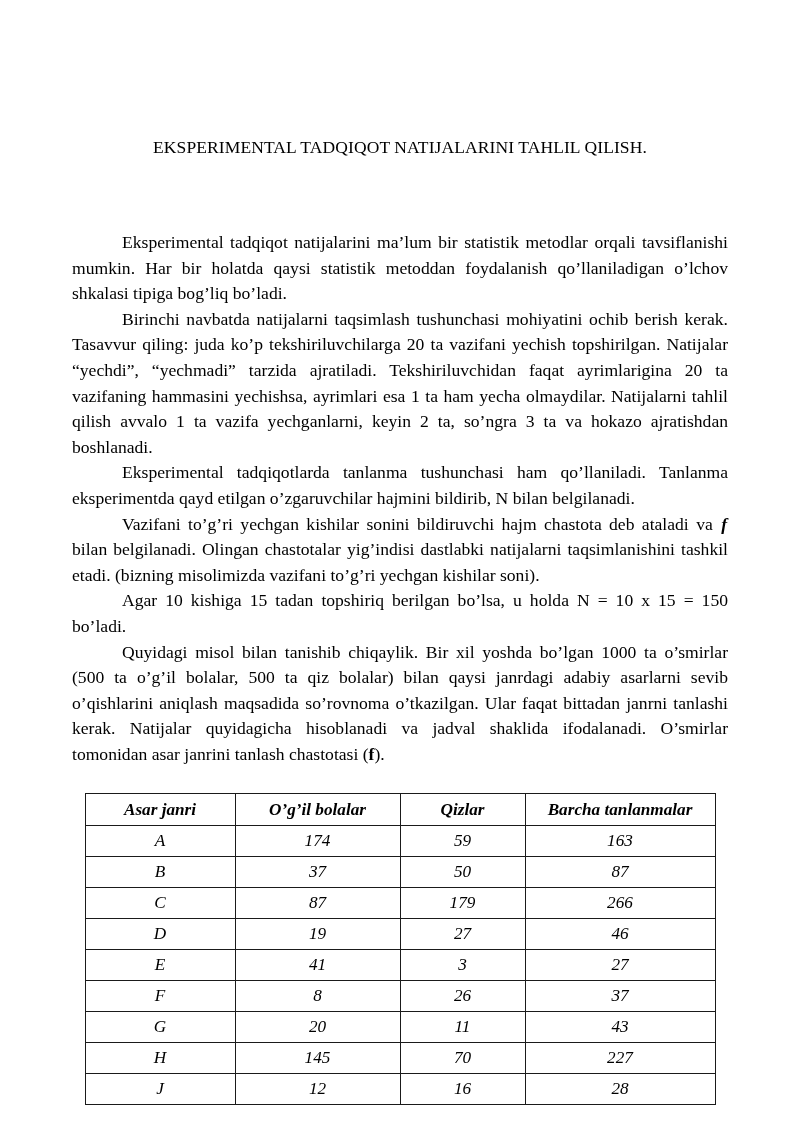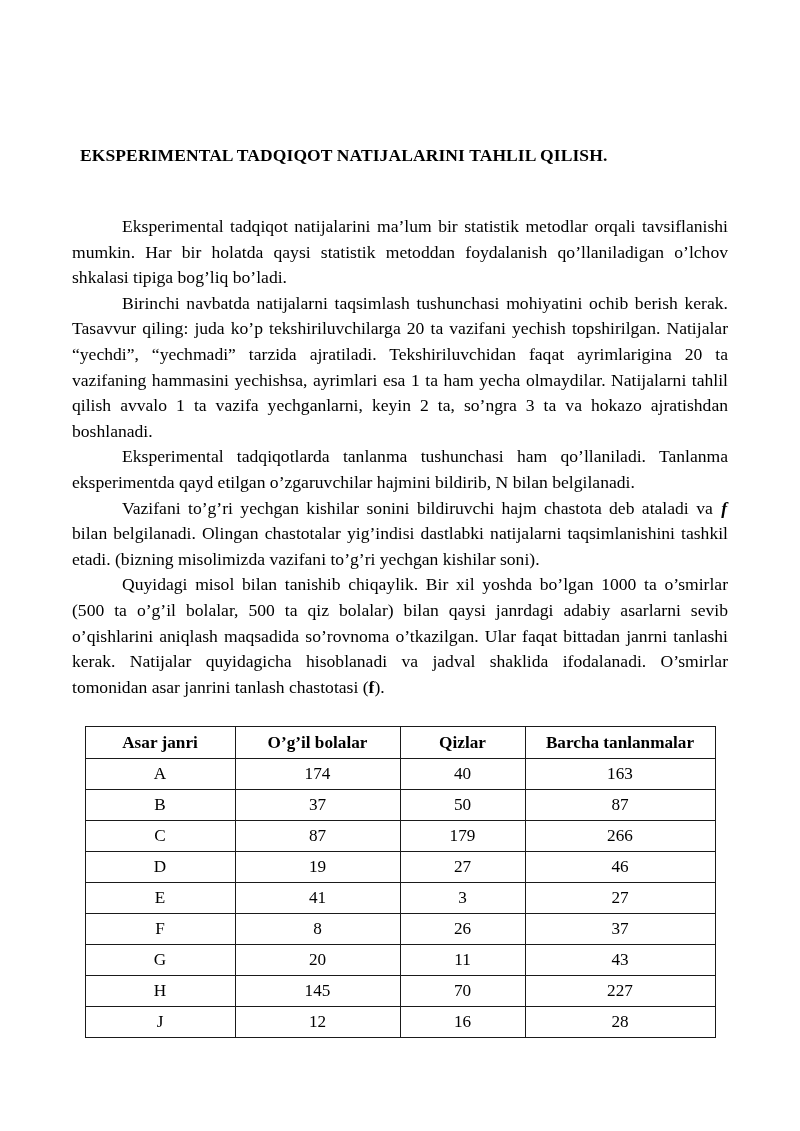--- a/index.html
+++ b/index.html
@@ -20,56 +20,58 @@
     height: 1131px;
     box-sizing: border-box;
   }
   .content {
     position: absolute;
     left: 72px;
     top: 0;
     width: 656px;
   }
   .doc-title {
-    margin: 8px;
+    margin: 0;
     padding: 0;
     font-size: 17.5px;
-    font-weight: bold;
+    font-weight: normal;
+    text-align: center;
     letter-spacing: 0.1px;
     padding-top: 137px;
   }
   .para {
     margin: 0;
     font-size: 17.6px;
     line-height: 25.6px;
     text-align: justify;
     text-justify: inter-word;
     text-indent: 50px;
     hyphens: none;
   }
   .para.first-body {
-    margin-top: 48px;
+    margin-top: 72px;
   }
   .italic-f {
     font-style: italic;
     font-weight: bold;
     font-family: "Liberation Serif", "DejaVu Serif", serif;
     padding: 0 1px;
   }
   .bold-f {
     font-weight: bold;
   }
   .table-wrap {
     margin-top: 26px;
   }
   table.freq-table {
     border-collapse: collapse;
     width: 630px;
     margin: 12px auto;
     table-layout: fixed;
+    font-style: italic;
   }
   table.freq-table th,
   table.freq-table td {
     border: 1.3px solid #1a1a1a;
     text-align: center;
     font-size: 17.2px;
     height: 30px;
     line-height: 30px;
     padding: 0;
     vertical-align: middle;
@@ -93,20 +95,21 @@
     <h1 class="doc-title">EKSPERIMENTAL TADQIQOT NATIJALARINI TAHLIL QILISH.</h1>
 
     <p class="para first-body">Eksperimental tadqiqot natijalarini ma’lum bir statistik metodlar orqali tavsiflanishi mumkin. Har bir holatda qaysi statistik metoddan foydalanish qo’llaniladigan o’lchov shkalasi tipiga bog’liq bo’ladi.</p>
 
     <p class="para">Birinchi navbatda natijalarni taqsimlash tushunchasi mohiyatini ochib berish kerak. Tasavvur qiling: juda ko’p tekshiriluvchilarga 20 ta vazifani yechish topshirilgan. Natijalar “yechdi”, “yechmadi” tarzida ajratiladi. Tekshiriluvchidan faqat ayrimlarigina 20 ta vazifaning hammasini yechishsa, ayrimlari esa 1 ta ham yecha olmaydilar. Natijalarni tahlil qilish avvalo 1 ta vazifa yechganlarni, keyin 2 ta, so’ngra 3 ta va hokazo ajratishdan boshlanadi.</p>
 
     <p class="para">Eksperimental tadqiqotlarda tanlanma tushunchasi ham qo’llaniladi. Tanlanma eksperimentda qayd etilgan o’zgaruvchilar hajmini bildirib, N bilan belgilanadi.</p>
 
     <p class="para"><span>Vazifani to’g’ri yechgan kishilar sonini bildiruvchi hajm chastota deb ataladi va </span><span class="italic-f">f</span><span> bilan belgilanadi. Olingan chastotalar yig’indisi dastlabki natijalarni taqsimlanishini tashkil etadi. (bizning misolimizda vazifani to’g’ri yechgan kishilar soni).</span></p>
 
+    <p class="para">Agar 10 kishiga 15 tadan topshiriq berilgan bo’lsa, u holda N = 10 x 15 = 150 bo’ladi.</p>
 
     <p class="para"><span>Quyidagi misol bilan tanishib chiqaylik. Bir xil yoshda bo’lgan 1000 ta o’smirlar (500 ta o’g’il bolalar, 500 ta qiz bolalar) bilan qaysi janrdagi adabiy asarlarni sevib o’qishlarini aniqlash maqsadida so’rovnoma o’tkazilgan. Ular faqat bittadan janrni tanlashi kerak. Natijalar quyidagicha hisoblanadi va jadval shaklida ifodalanadi. O’smirlar tomonidan asar janrini tanlash chastotasi (</span><span class="bold-f">f</span><span>).</span></p>
 
     <div class="table-wrap">
       <table class="freq-table">
         <colgroup>
           <col class="c0">
             <col class="c1">
             <col class="c2">
             <col class="c3">
@@ -116,21 +119,21 @@
             <th>Asar janri</th>
             <th>O’g’il bolalar</th>
             <th>Qizlar</th>
             <th>Barcha tanlanmalar</th>
           </tr>
         </thead>
         <tbody>
           <tr>
             <td>A</td>
             <td>174</td>
-            <td>40</td>
+            <td>59</td>
             <td>163</td>
           </tr>
           <tr>
             <td>B</td>
             <td>37</td>
             <td>50</td>
             <td>87</td>
           </tr>
           <tr>
             <td>C</td>

